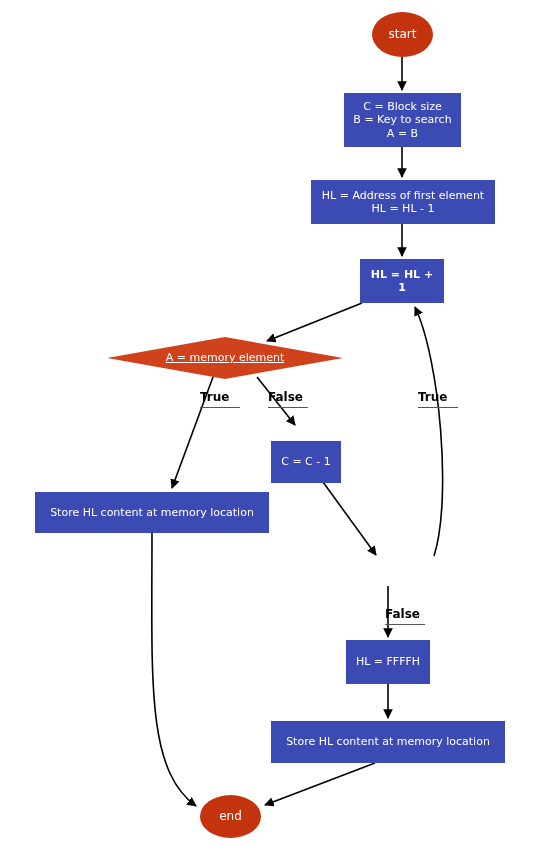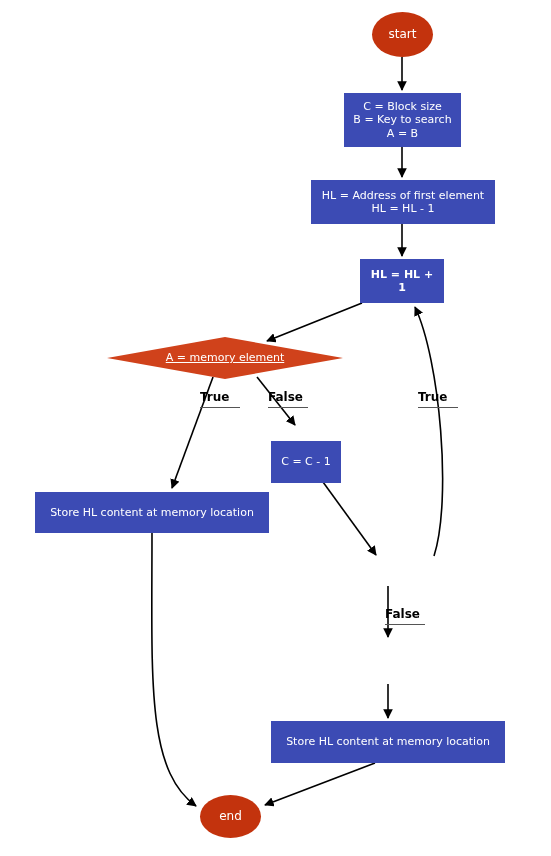--- a/index.html
+++ b/index.html
@@ -133,20 +133,23 @@
 
   <div class="node process" style="left:271px; top:429px; width:70px; height:42px;margin-top:12px;">
     <span>C = C - 1</span>
   </div>
 
   <div class="node process" style="left:35px; top:492px; width:234px; height:41px;">
     <span>Store HL content at memory location</span>
   </div>
 
 
+  <div class="node process" style="left:346px; top:640px; width:84px; height:44px;">
+    <span>HL = FFFFH</span>
+  </div>
 
   <div class="node process" style="left:271px; top:721px; width:234px; height:42px;">
     <span>Store HL content at memory location</span>
   </div>
 
   <div class="node terminator" style="left:200px; top:795px; width:61px; height:43px;">
     <span>end</span>
   </div>
 
   <div class="edge-label" style="left:200px; top:390px;">

